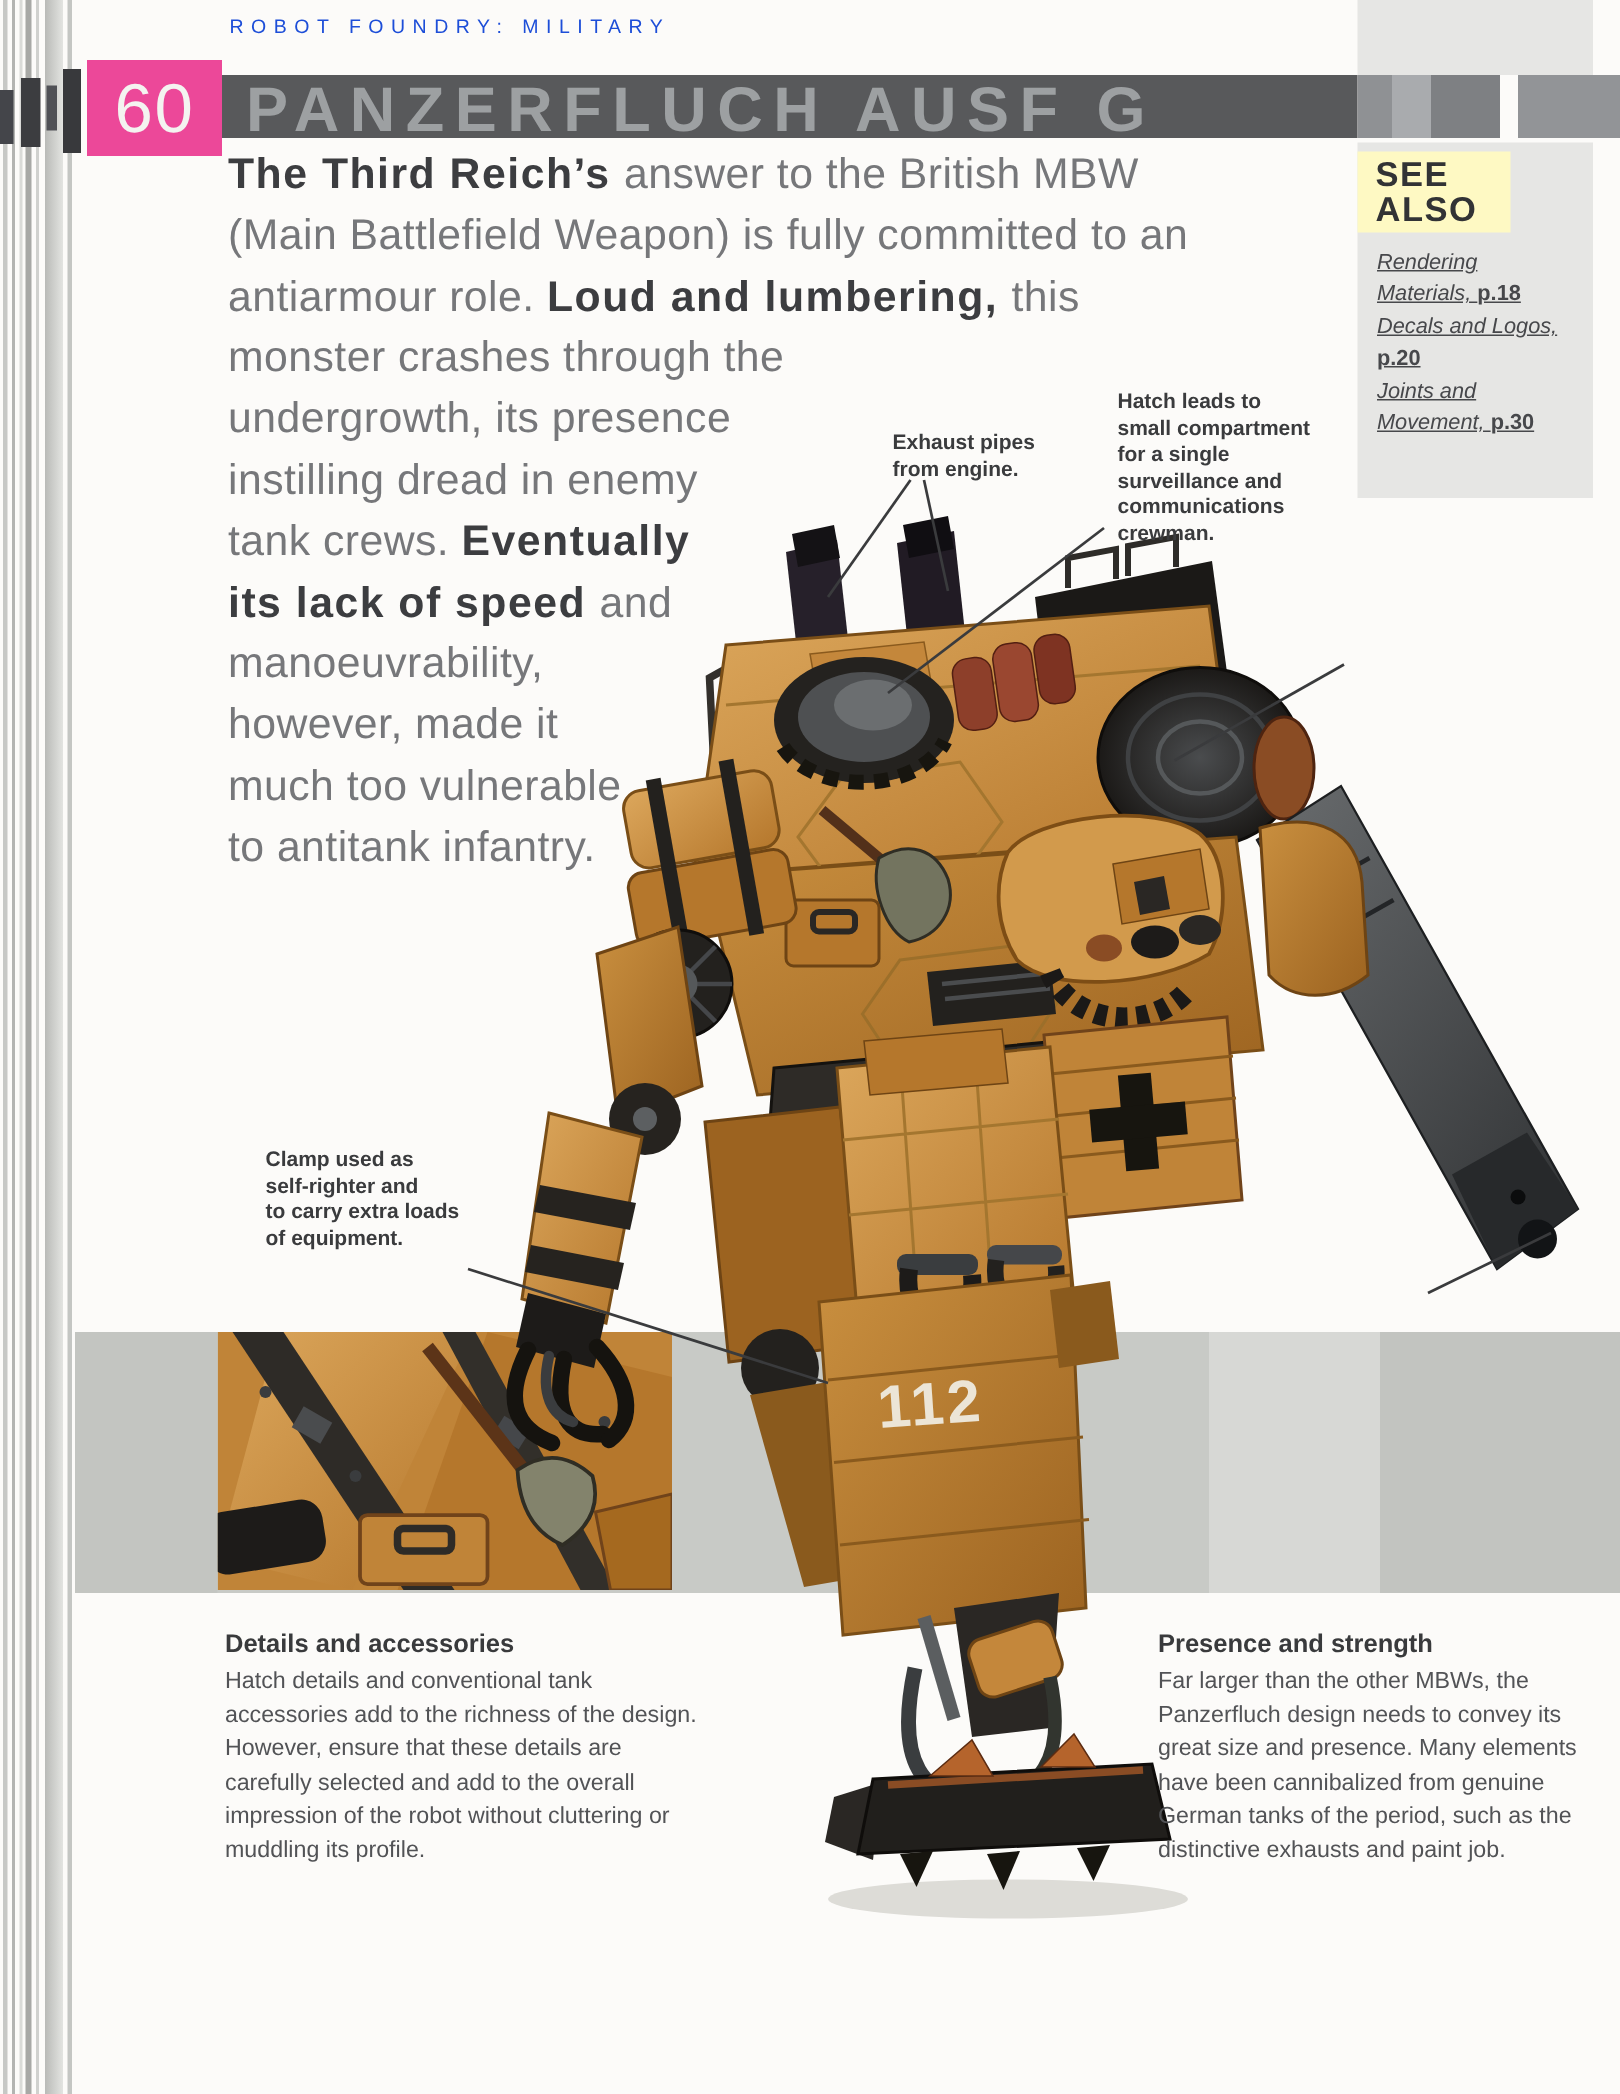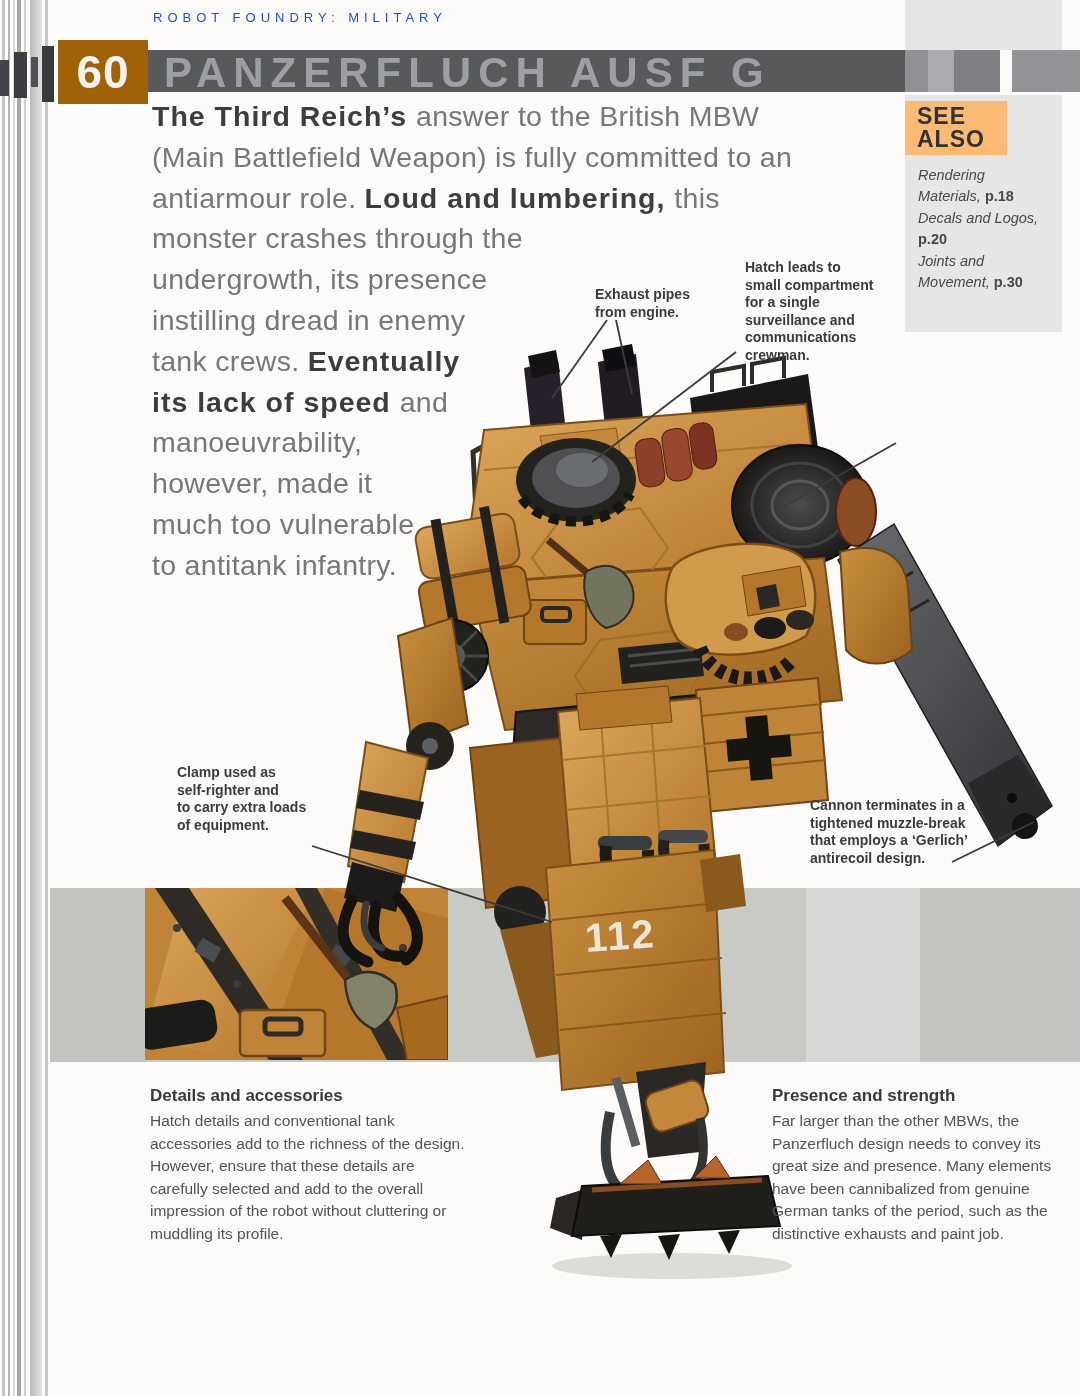--- a/index.html
+++ b/index.html
@@ -6,34 +6,34 @@
   .page{position:relative;width:1080px;height:1396px;background:#fcfbf9;overflow:hidden;
         font-family:"Liberation Sans",sans-serif;}
   
   .spine{position:absolute;left:0;top:0;width:52px;height:1396px;}
   .vline{position:absolute;top:0;height:1396px;}
   
   .kicker{position:absolute;left:153px;top:10px;font-size:13px;letter-spacing:5px;
           color:#1d4ed8;font-weight:500;}
   .band{position:absolute;top:50px;height:42px;}
   .tab{position:absolute;}
-  .pagenum{position:absolute;left:58px;top:40px;width:90px;height:64px;background:#a16207;
-           color:#f4f3f0;font-weight:bold;font-size:46px;display:flex;align-items:center;
+  .pagenum{position:absolute;left:58px;top:40px;width:90px;height:64px;background:#ec4899;
+           color:#f4f3f0;font-weight:normal;font-size:46px;display:flex;align-items:center;
            justify-content:center;letter-spacing:1px;}
   .title{position:absolute;left:164px;top:49px;font-size:42px;font-weight:bold;
          letter-spacing:7px;color:#9da0a2;white-space:nowrap;}
   .toplight{position:absolute;left:905px;top:0;width:157px;height:50px;background:#e6e6e4;}
   
   .seealso{position:absolute;left:905px;top:95px;width:157px;height:237px;background:#e6e6e4;}
-  .sa-head{position:absolute;left:0;top:6px;width:102px;height:54px;background:#fdba74;
+  .sa-head{position:absolute;left:0;top:6px;width:102px;height:54px;background:#fef9c3;
            color:#323335;font-weight:800;font-size:23px;line-height:23px;letter-spacing:1px;
            padding:4px 0 0 12px;box-sizing:border-box;}
   .sa-list{position:absolute;left:13px;top:70px;width:132px;font-size:14.5px;
            line-height:1.45;color:#47484b;}
-  .sa-item{margin:0 0 1px 0;}
+  .sa-item{margin:0 0 1px 0;text-decoration:underline;}
   .sa-t{font-style:italic;}
   .sa-p{font-weight:bold;}
   
   .intro{position:absolute;left:152px;top:96px;width:690px;font-size:28.5px;
          line-height:40.8px;color:#76777a;letter-spacing:.3px;}
   .intro .b{font-weight:bold;color:#3c3d40;letter-spacing:1px;margin-top:14px;}
   
   .callout{position:absolute;font-size:14px;font-weight:bold;color:#3a3b3d;
            line-height:17.5px;white-space:pre-line;}
   
@@ -315,24 +315,20 @@
   <div class="callout" style="left:745px;top:259px;">Hatch leads to
 small compartment
 for a single
 surveillance and
 communications
 crewman.</div>
   <div class="callout" style="left:177px;top:764px;">Clamp used as
 self-righter and
 to carry extra loads
 of equipment.</div>
-  <div class="callout" style="left:810px;top:797px;">Cannon terminates in a
-tightened muzzle-break
-that employs a ‘Gerlich’
-antirecoil design.</div>
 
   <div class="note" style="left:150px;top:1086px;width:322px;">
     <h3>Details and accessories</h3>
     <p>Hatch details and conventional tank accessories add to the richness of the design. However, ensure that these details are carefully selected and add to the overall impression of the robot without cluttering or muddling its profile.</p>
   </div>
   <div class="note" style="left:772px;top:1086px;width:300px;">
     <h3>Presence and strength</h3>
     <p>Far larger than the other MBWs, the Panzerfluch design needs to convey its great size and presence. Many elements have been cannibalized from genuine German tanks of the period, such as the distinctive exhausts and paint job.</p>
   </div>
 

